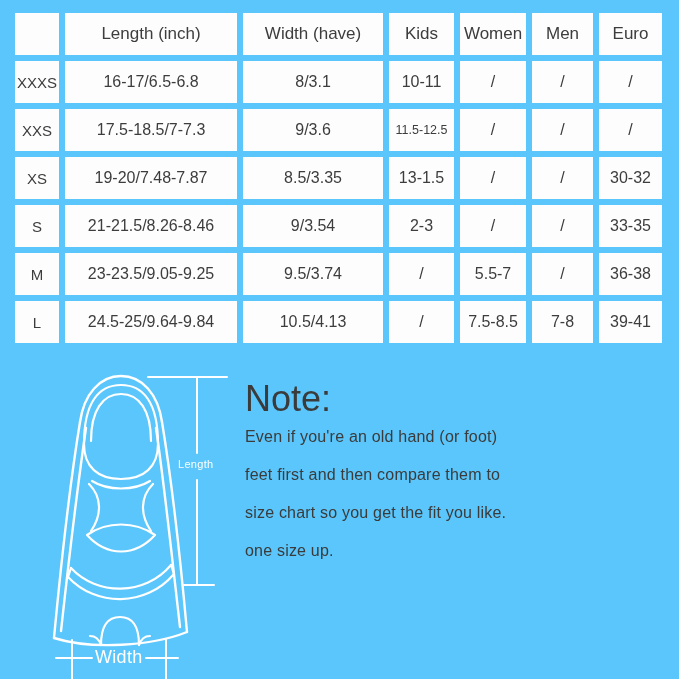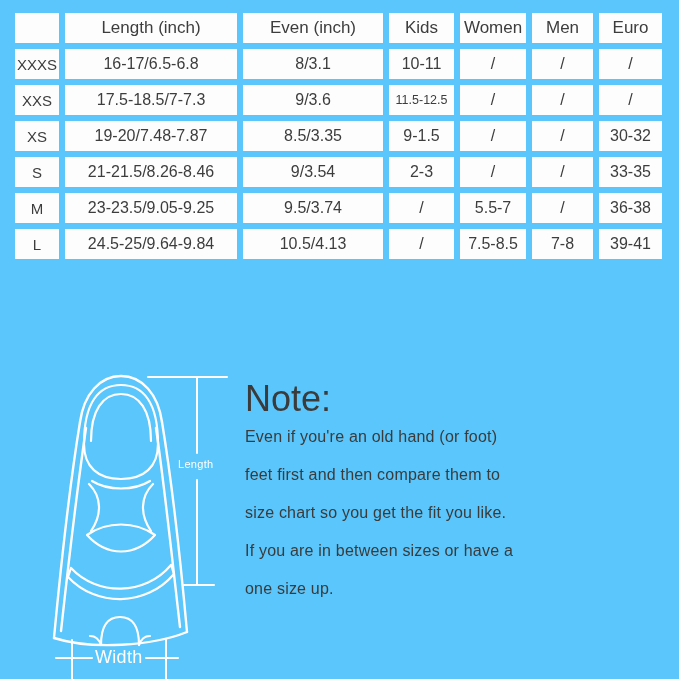--- a/index.html
+++ b/index.html
@@ -23,21 +23,21 @@
     table-layout: fixed;
   }
   table.size-chart th,
   table.size-chart td {
     background: #FDFDFD;
     color: #3D3D3D;
     text-align: center;
     vertical-align: middle;
     font-weight: 400;
     height: 26px;
-    padding: 2px 2px;
+    padding: 8px 2px;
     overflow: hidden;
     white-space: nowrap;
   }
   table.size-chart th { font-size: 17px; }
   table.size-chart td { font-size: 16px; }
   table.size-chart td.size-label { font-size: 15px; }
   table.size-chart td.small-text { font-size: 12.5px; }
 
   
   .fin-diagram {
@@ -90,21 +90,21 @@
         <col style="width:140px">
       <col style="width:65px">
         <col style="width:66px">
         <col style="width:61px">
         <col style="width:63px">
     </colgroup>
     <tbody>
         <tr>
       <th></th>
       <th>Length (inch)</th>
-      <th>Even (inch)</th>
+      <th>Width (have)</th>
       <th>Kids</th>
       <th>Women</th>
       <th>Men</th>
       <th>Euro</th>
     </tr>
     <tr>
       <td class="size-label">XXXS</td>
       <td>16-17/6.5-6.8</td>
       <td>8/3.1</td>
       <td>10-11</td>
@@ -118,21 +118,21 @@
       <td>9/3.6</td>
       <td class="small-text">11.5-12.5</td>
       <td>/</td>
       <td>/</td>
       <td>/</td>
     </tr>
     <tr>
       <td class="size-label">XS</td>
       <td>19-20/7.48-7.87</td>
       <td>8.5/3.35</td>
-      <td>9-1.5</td>
+      <td>13-1.5</td>
       <td>/</td>
       <td>/</td>
       <td>30-32</td>
     </tr>
     <tr>
       <td class="size-label">S</td>
       <td>21-21.5/8.26-8.46</td>
       <td>9/3.54</td>
       <td>2-3</td>
       <td>/</td>
@@ -204,18 +204,17 @@
 
   <span class="dim-label length">Length</span>
   <span class="dim-label width">Width</span>
 
   <div class="note">
     <p class="note-title">Note:</p>
     <div class="note-body">
       <p>Even if you're an old hand (or foot)</p>
       <p>feet first and then compare them to</p>
       <p>size chart so you get the fit you like.</p>
-      <p>If you are in between sizes or have a</p>
       <p>one size up.</p>
     </div>
   </div>
 
 </div>
 
 </body></html>

